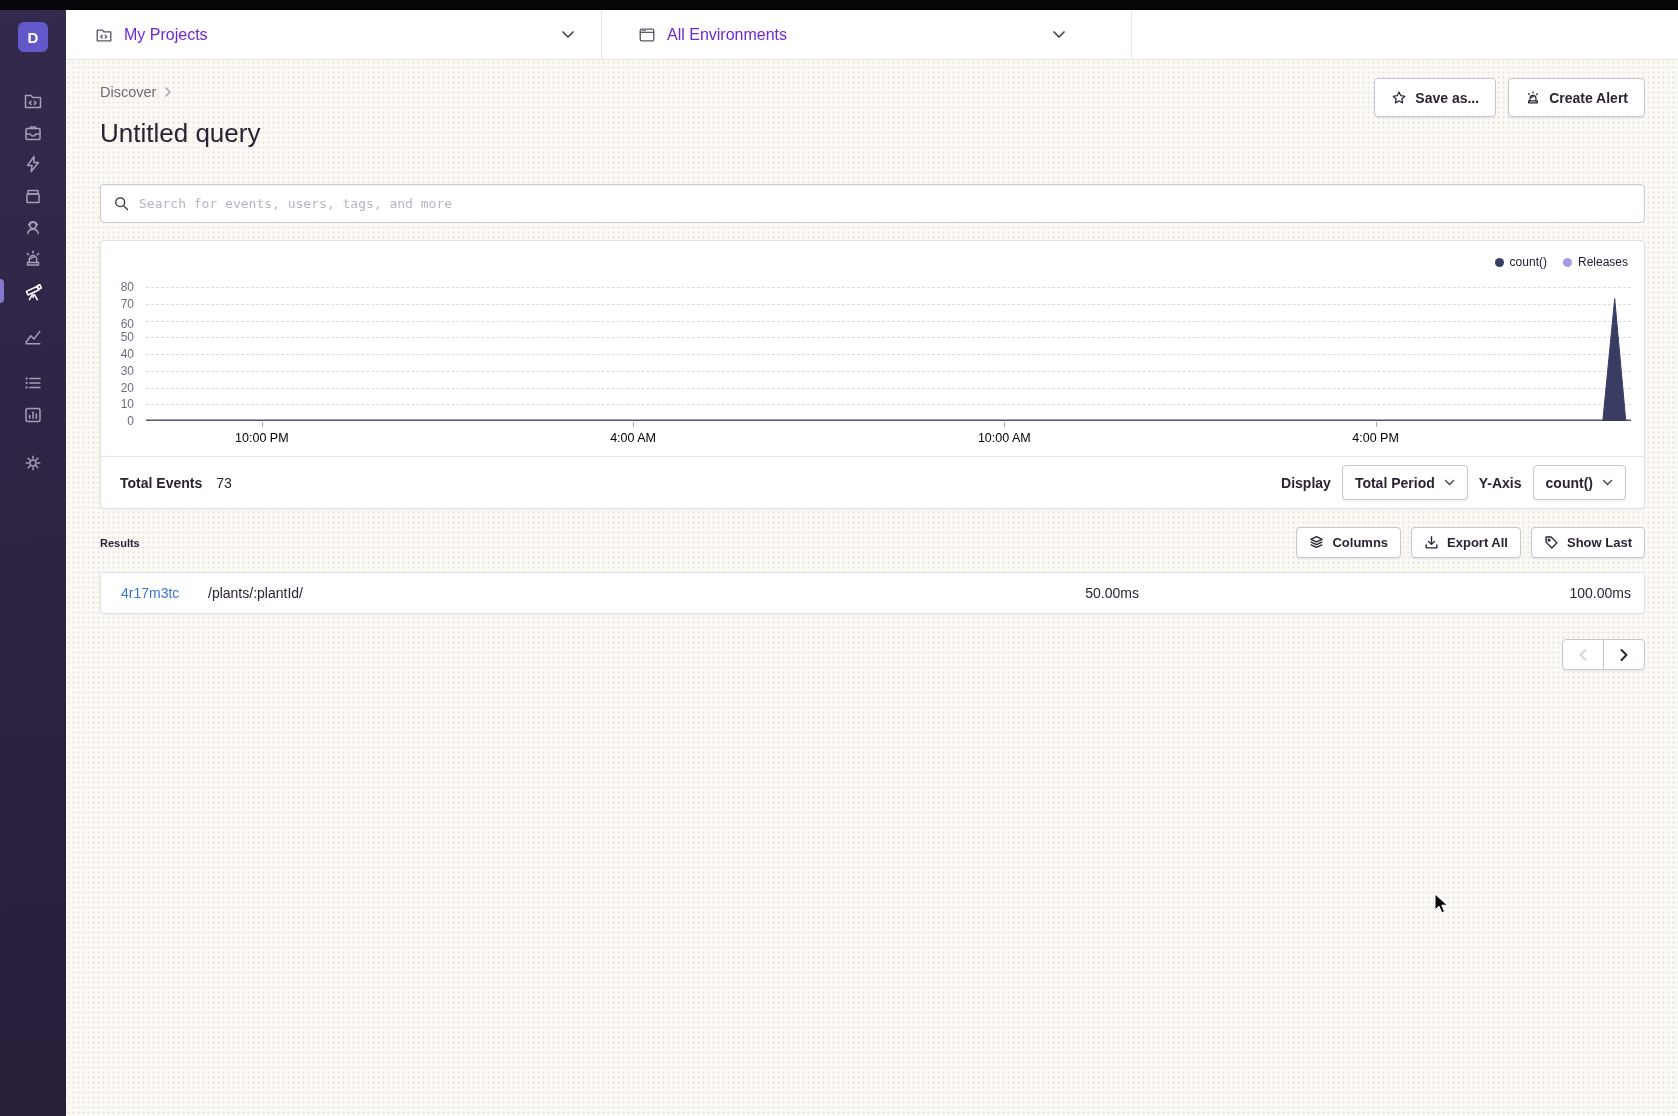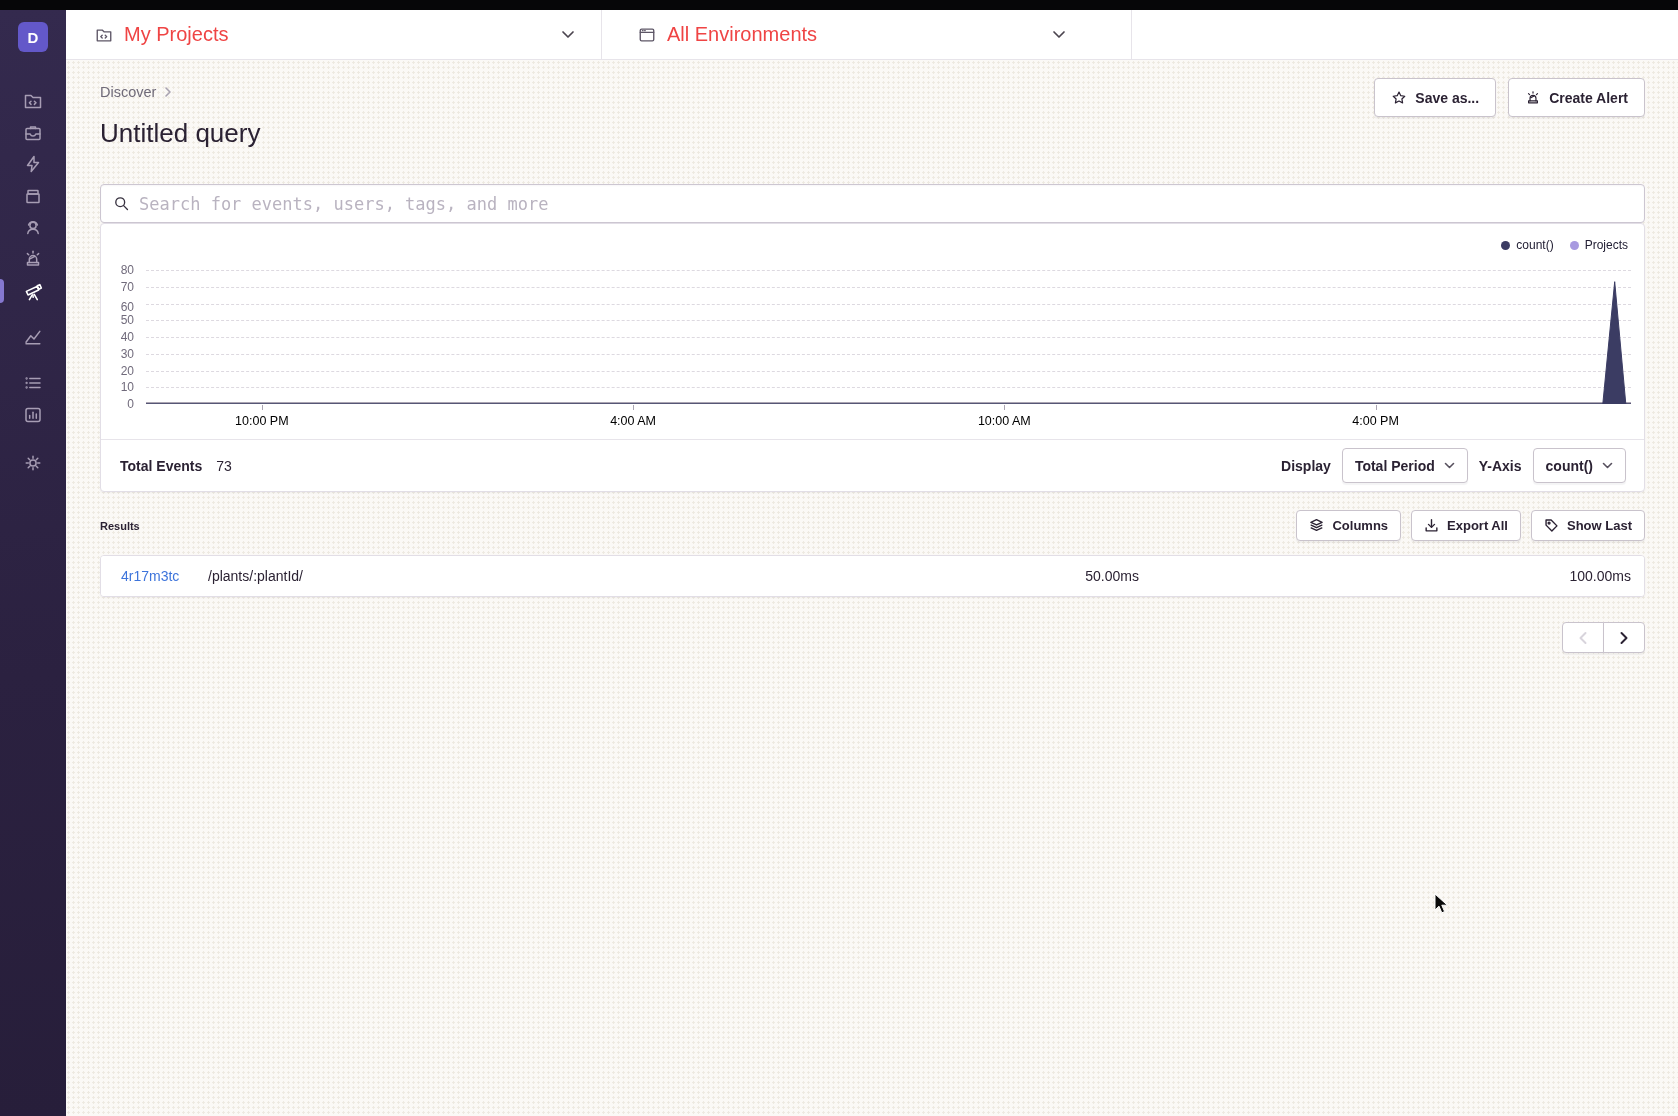--- a/index.html
+++ b/index.html
@@ -22,21 +22,21 @@
 
   
   .topbar { position:absolute; left:66px; top:10px; width:1612px; height:50px; background:#fff;
             border-bottom:1px solid #e7e4ea; display:flex; z-index:10; }
   .tb-section { display:flex; align-items:center; height:100%; }
   .tb-divider { width:1px; height:100%; background:#e7e4ea; }
   .tb-proj { width:535px; padding:0 26px 0 29px; justify-content:space-between; }
   .tb-env  { width:529px; padding:0 65px 0 36px; justify-content:space-between; }
   .tb-date { flex:1; padding:0 118px 0 30px; justify-content:space-between; }
   .tb-left { display:flex; align-items:center; gap:11px; }
-  .tb-label { font-size:20px; color:#ef4444; font-weight:500; }
+  .tb-label { font-size:16px; color:#6d28d9; font-weight:500; }
   .tb-label.strong { color:#1d1127; font-weight:600; font-size:15.5px; }
   .tb-icon svg { stroke:#5d5666; fill:none; stroke-width:1.5; stroke-linecap:round; stroke-linejoin:round; display:block; }
   .tb-icon.dark svg { stroke:#2b2233; }
   .chev svg, .x-btn svg { stroke:#4b444f; fill:none; stroke-width:1.7; stroke-linecap:round; stroke-linejoin:round; display:block; }
   .tb-right { display:flex; align-items:center; gap:10px; }
   .x-btn, .chev { cursor:pointer; display:flex; align-items:center; }
 
   
   .main { position:absolute; left:66px; top:60px; width:1612px; height:1056px;
           background-color:#fbf9f6;
@@ -53,26 +53,26 @@
   .btn { display:flex; align-items:center; gap:8px; background:#fff; border:1px solid #c9c3cc; border-radius:4px;
          font-weight:600; color:#2b2233; cursor:pointer; box-shadow:0 2px 1px rgba(43,34,51,0.05); }
   .btn svg { stroke:#2b2233; fill:none; stroke-width:1.5; stroke-linecap:round; stroke-linejoin:round; display:block; }
   .btn-md { height:39px; padding:0 16px; font-size:14px; }
   .btn-sm { height:31px; padding:0 12px; font-size:13px; }
 
   .search-bar { margin-top:35px; height:39px; background:#fff; border:1px solid #ccc6d1; border-radius:4px;
                 display:flex; align-items:center; padding:0 12px; gap:9px; box-shadow:inset 0 1px 2px rgba(43,34,51,0.04); }
   .search-bar svg { stroke:#37313f; fill:none; stroke-width:1.6; stroke-linecap:round; display:block; }
   .search-input { flex:1; border:none; outline:none; background:transparent;
-                  font-family:"DejaVu Sans Mono","Liberation Mono",monospace; font-size:17px; color:#c2410c; }
+                  font-family:"DejaVu Sans Mono","Liberation Mono",monospace; font-size:13px; color:#c2410c; }
   .search-input::placeholder { color:#b9b3c0; }
 
   
   .panel { background:#fff; border:1px solid #e2dee6; border-radius:4px; box-shadow:0 1px 2px rgba(43,34,51,0.05); }
-  .chart-panel { margin-top:0; }
+  .chart-panel { margin-top:17px; }
   .chart-area { position:relative; height:215px; }
   .legend { position:absolute; top:14px; right:16px; display:flex; gap:16px; align-items:center; }
   .legend-item { display:flex; align-items:center; gap:6px; cursor:pointer; }
   .legend-dot { width:9px; height:9px; border-radius:50%; }
   .legend-label { font-size:12px; color:#232035; }
   .chart-y-axis { position:absolute; left:0; top:46px; width:39px; height:134px; }
   .y-tick { position:absolute; right:6px; transform:translateY(-50%); font-size:12px; color:#706a7b; }
   .chart-plot { position:absolute; left:45px; top:46px; width:1485px; height:134px; }
   .gridline { position:absolute; left:0; width:100%; border-top:1px dashed #ddd9e0; }
   .baseline { position:absolute; left:0; width:100%; height:2px; background:#aba5b2; }
@@ -300,21 +300,21 @@
 
   <div class="panel chart-panel">
     <div class="chart-area">
       <div class="legend">
         <span class="legend-item">
           <span class="legend-dot" style="background: rgb(59, 60, 99);"></span>
           <span class="legend-label">count()</span>
         </span>
         <span class="legend-item">
           <span class="legend-dot" style="background: rgb(168, 154, 224);"></span>
-          <span class="legend-label">Projects</span>
+          <span class="legend-label">Releases</span>
         </span>
       </div>
       <div class="chart-y-axis">
           <div class="y-tick" style="top: 134px;">0</div>
           <div class="y-tick" style="top: 117.25px;">10</div>
           <div class="y-tick" style="top: 100.5px;">20</div>
           <div class="y-tick" style="top: 83.75px;">30</div>
           <div class="y-tick" style="top: 67px;">40</div>
           <div class="y-tick" style="top: 50.25px;">50</div>
           <div class="y-tick" style="top: 37px;">60</div>

